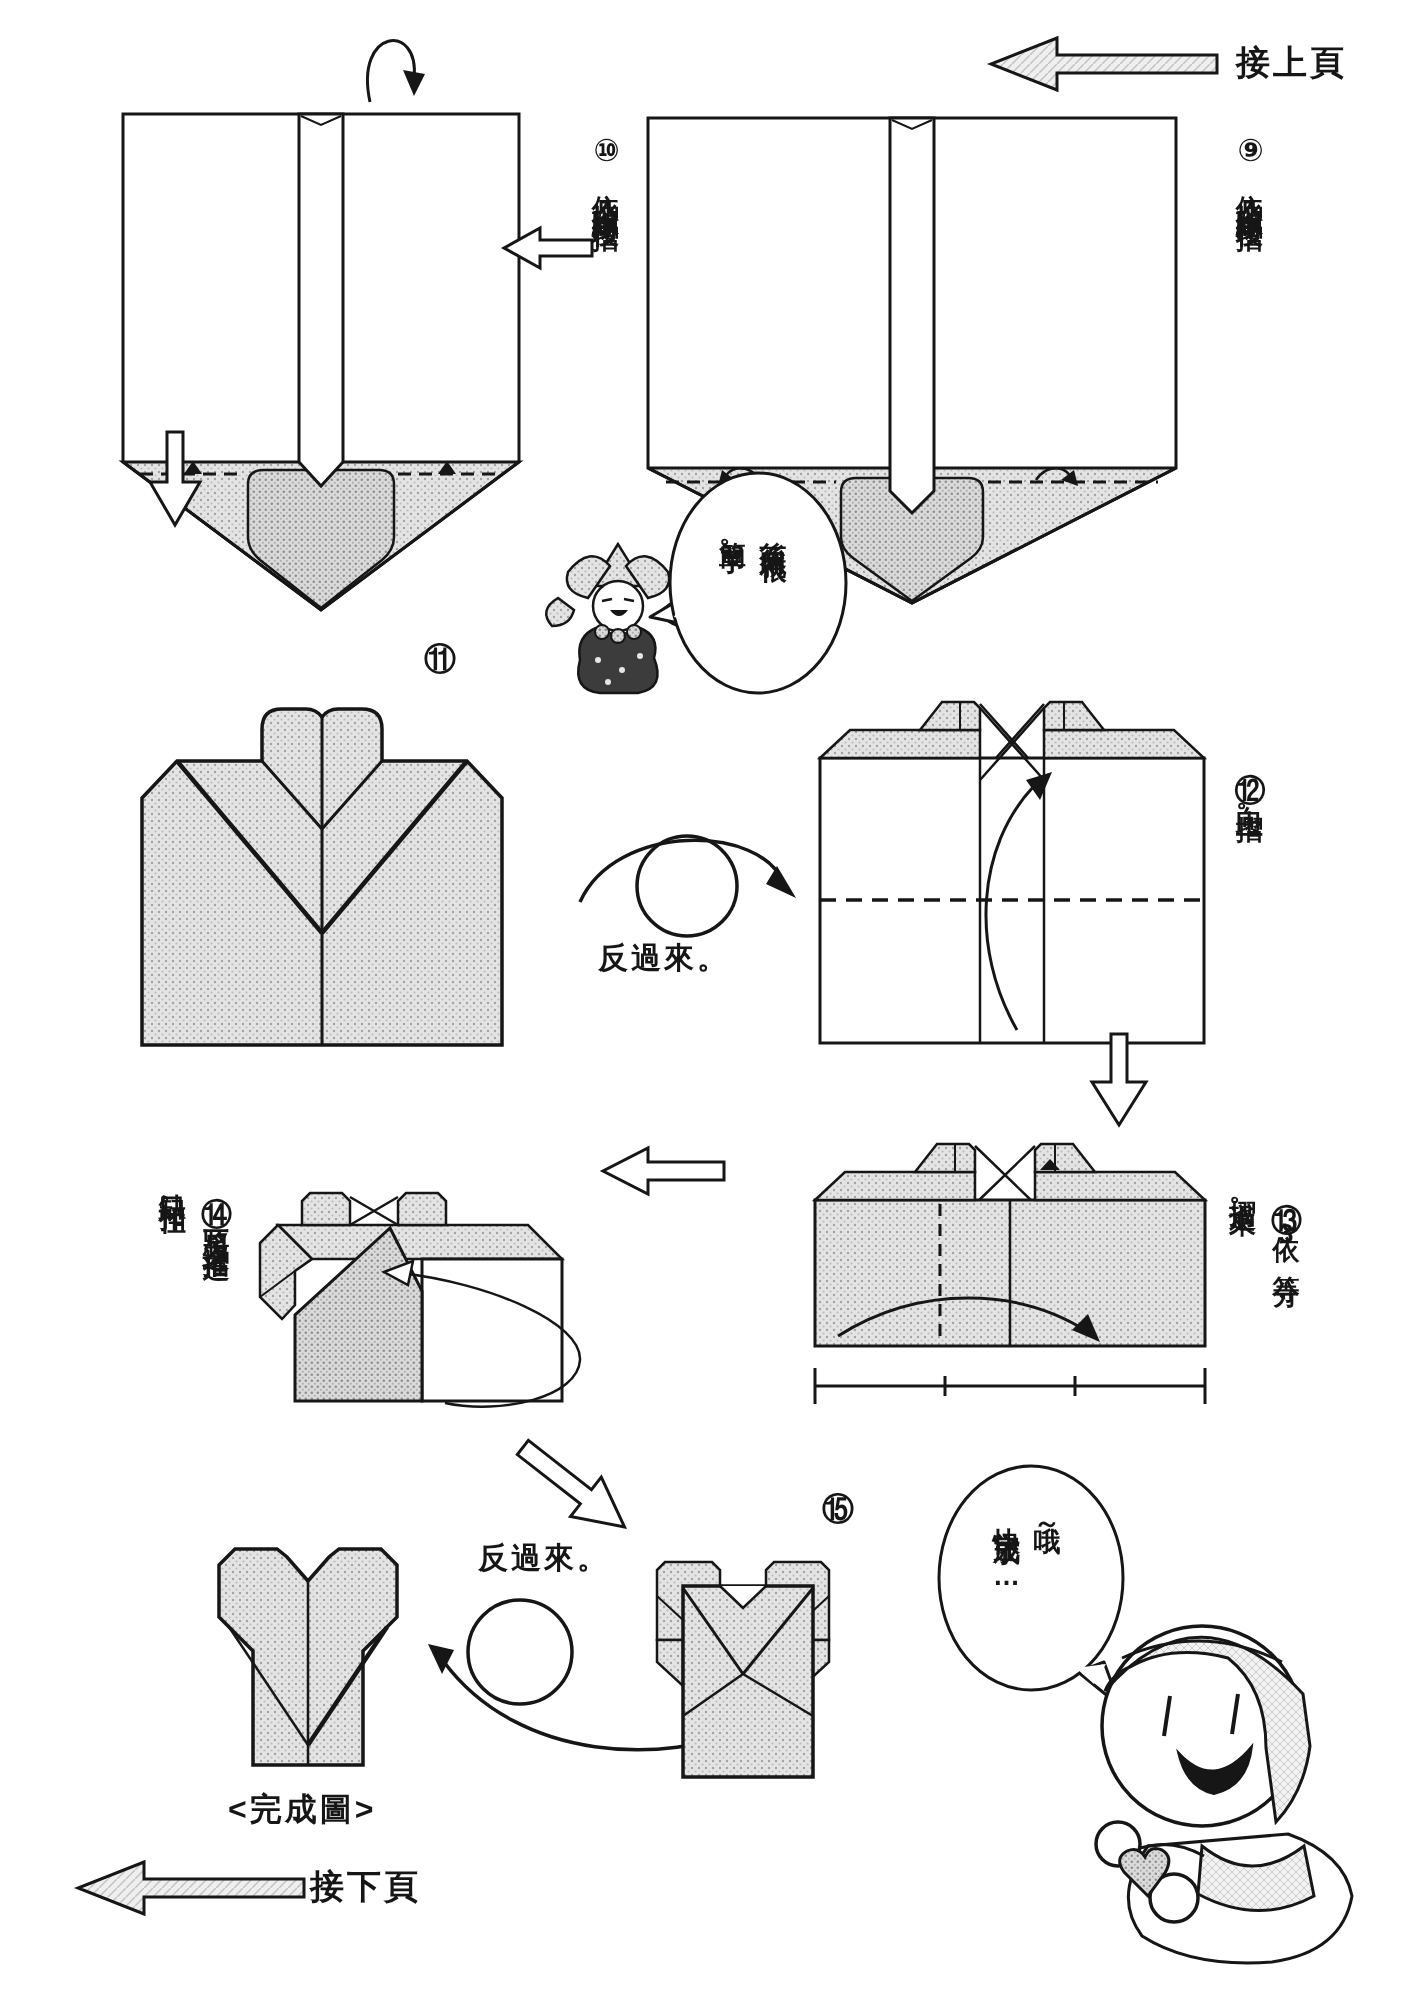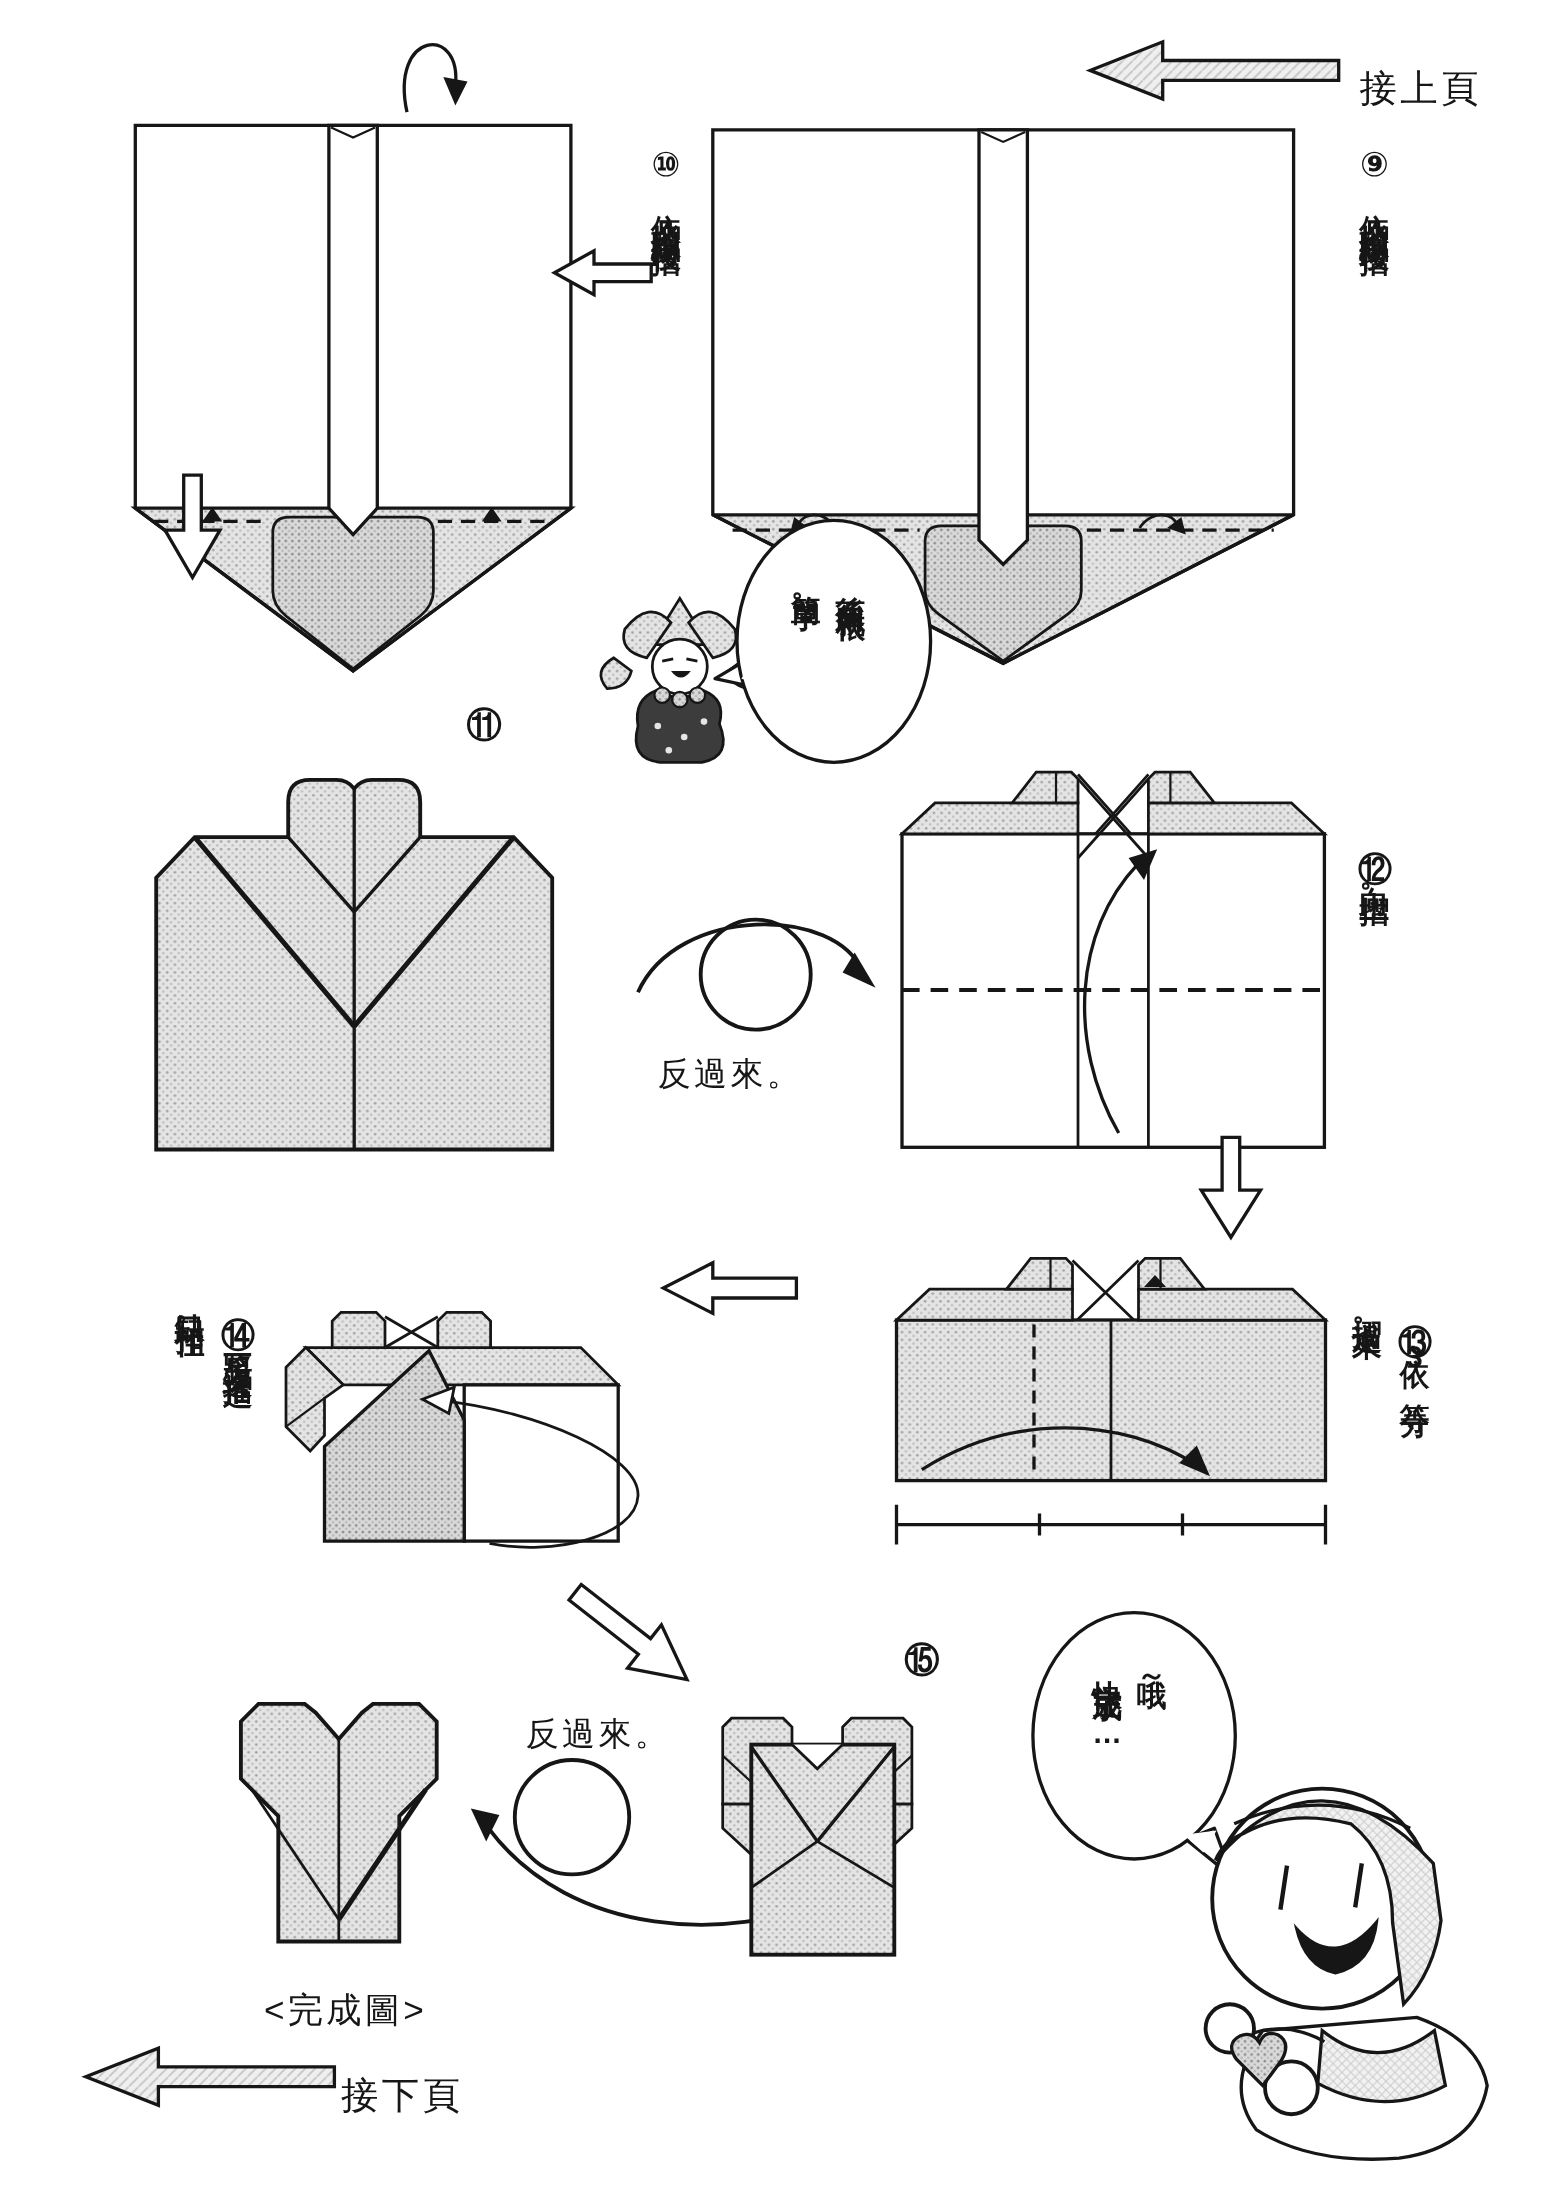--- a/index.html
+++ b/index.html
@@ -2,21 +2,21 @@
 <html><head>
 <meta charset="utf-8">
 <style>
   html,body{margin:0;padding:0;background:#ffffff;}
   #page{position:relative;width:1406px;height:2000px;background:#ffffff;overflow:hidden;
         font-family:"Liberation Sans","DejaVu Sans",sans-serif;}
   .abs{position:absolute;}
   .vtext{writing-mode:vertical-rl;text-orientation:upright;white-space:pre-line;
          font-weight:bold;font-size:27px;letter-spacing:5px;line-height:1.5;color:#161616;}
   .num{font-size:31px;letter-spacing:5px;}
-  .htext{font-weight:normal;font-size:30px;letter-spacing:3px;color:#161616;white-space:nowrap;margin-top:18px;}
+  .htext{font-weight:bold;font-size:30px;letter-spacing:3px;color:#161616;white-space:nowrap;}
   .stepnum{font-weight:bold;font-size:32px;color:#161616;}
   svg{display:block;overflow:visible;}
 </style>
 </head>
 <body>
 
 <div id="page">
 
   <svg width="0" height="0" class="abs" aria-hidden="true">
     <defs>
@@ -224,21 +224,21 @@
     <path d="M 35 32 L 95 118 M 165 32 L 95 118" fill="none" stroke="#161616" stroke-width="3"></path>
     <path d="M 35 160 L 95 118 M 165 160 L 95 118" fill="none" stroke="#161616" stroke-width="2.5"></path>
   </svg>
 
   <svg class="abs" style="left:203px;top:1535px" width="210" height="242" viewBox="0 0 210 242">
     <path d="M 105 46 L 84 22 L 74 14 H 32 L 16 30 V 82 L 50 116 V 230 H 160 V 116 L 194 82 V 30 L 178 14 H 136 L 126 22 Z" fill="url(#ht)" stroke="#161616" stroke-width="3.5"></path>
     <path d="M 105 46 V 230" fill="none" stroke="#161616" stroke-width="2.5"></path>
     <path d="M 26 92 L 105 210" fill="none" stroke="#161616" stroke-width="2.5"></path>
     <path d="M 184 92 L 105 210" fill="none" stroke="#161616" stroke-width="4.5"></path>
   </svg>
-  <div class="abs htext" style="left:240px;top:1788px;font-size:32px">&lt;完成圖&gt;</div>
+  <div class="abs htext" style="left:228px;top:1788px;font-size:32px">&lt;完成圖&gt;</div>
 
   <svg class="abs" style="left:928px;top:1458px" width="215" height="258" viewBox="0 0 215 258">
     <polygon points="150,214 192,248 176,204" fill="#ffffff" stroke="#161616" stroke-width="3" stroke-linejoin="round"></polygon>
     <ellipse cx="103" cy="120" rx="92" ry="112" fill="#ffffff" stroke="#161616" stroke-width="3"></ellipse>
     <polygon points="148,210 178,206 166,226" fill="#ffffff"></polygon>
   </svg>
   <div class="abs vtext" style="left:986px;top:1506px;height:200px">哦～
 快完成了……</div>
 
   <svg class="abs" style="left:1052px;top:1596px" width="352" height="376" viewBox="0 0 352 376">

